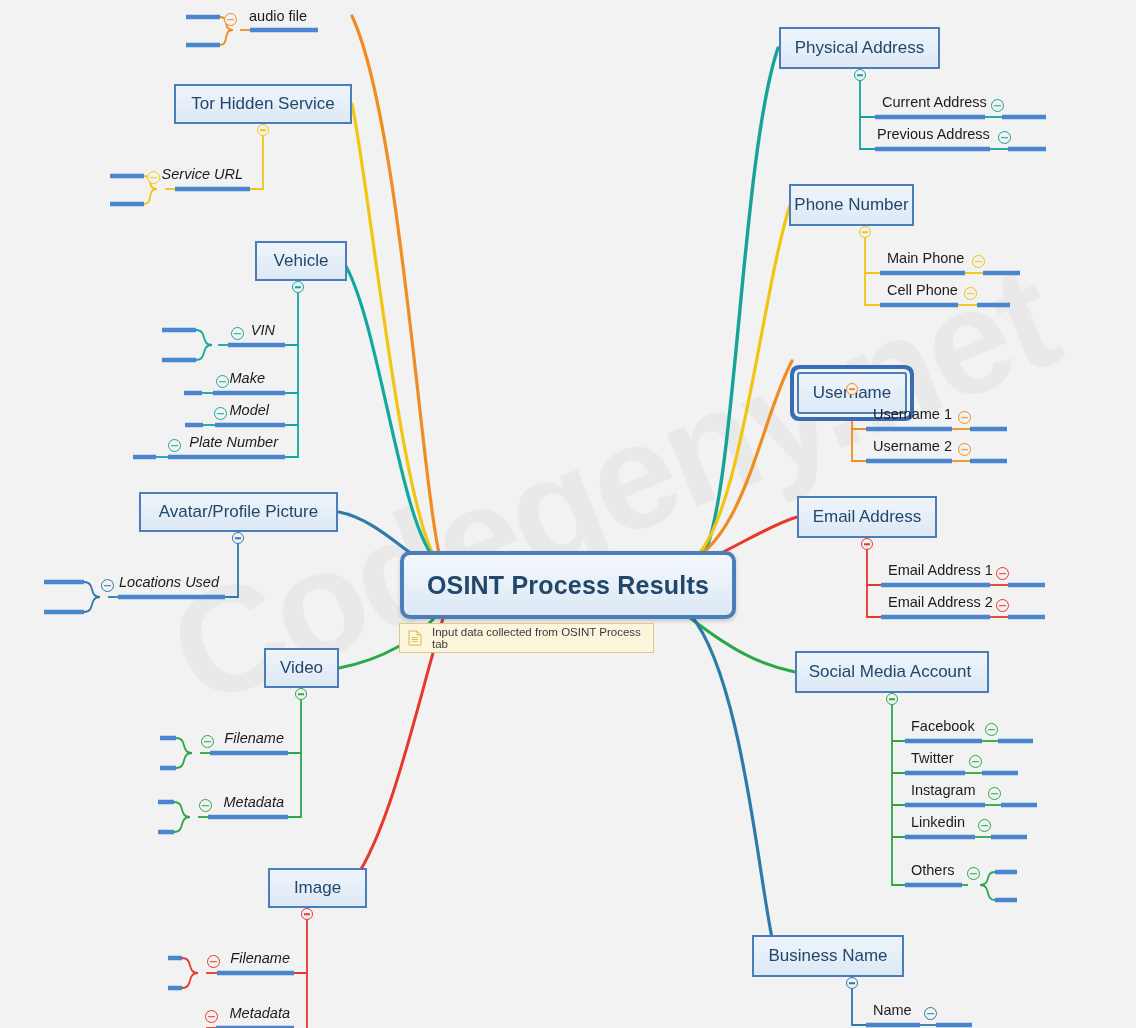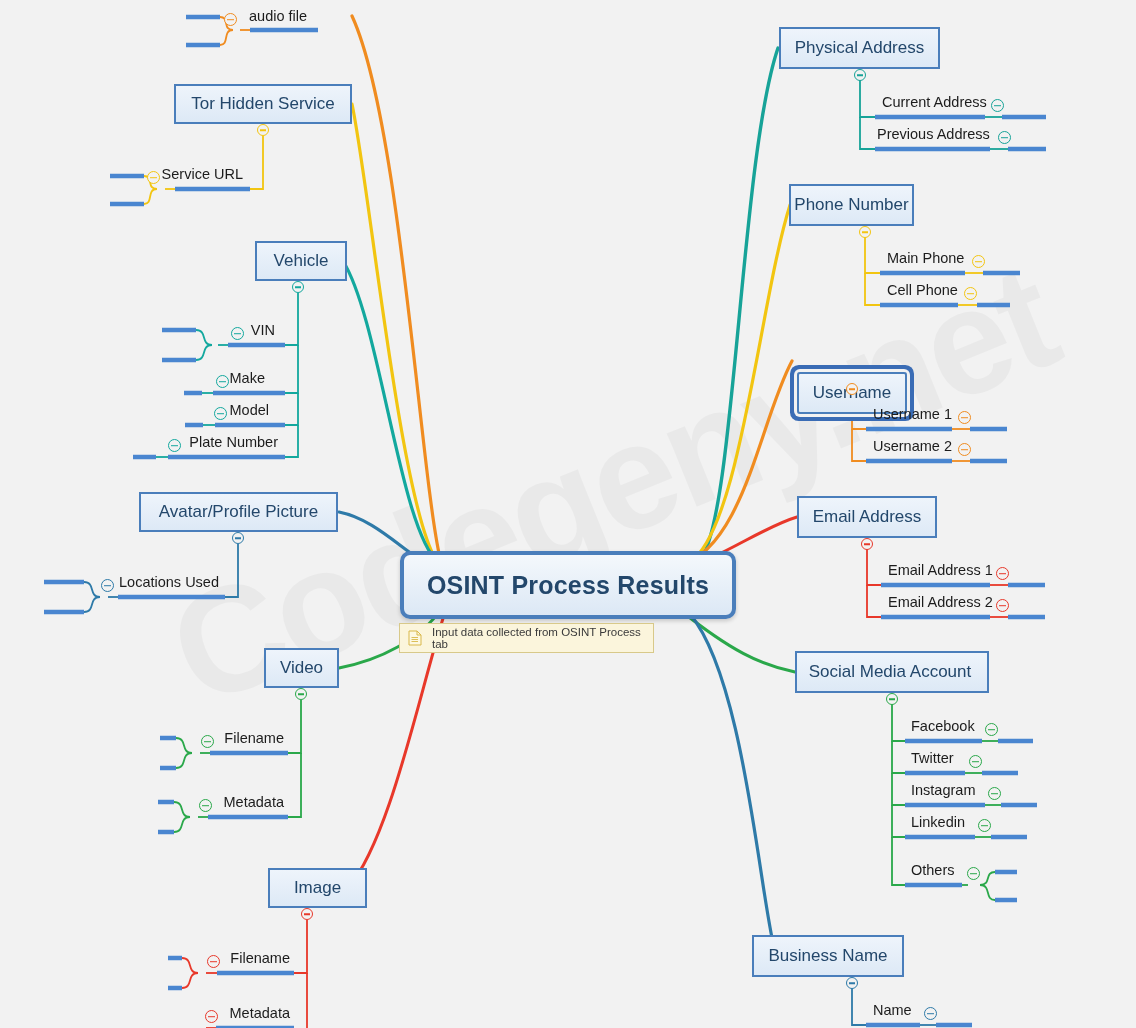--- a/index.html
+++ b/index.html
@@ -68,21 +68,21 @@
   
   .leaf {
     position: absolute;
     font-size: 14.5px;
     color: #1c1c1c;
     white-space: nowrap;
     line-height: 1;
   }
   .leaf .lbl { position: absolute; bottom: 7px; }
   .leaf.right .lbl { left: 0; }
-  .leaf.left  .lbl { right: 0; }
+  .leaf.left  .lbl { right: 0; font-style: italic; }
 
   
   .cc {
     position: absolute;
     width: 13px; height: 13px;
     border-radius: 50%;
     border: 1.6px solid #888;
     background: #f2f2f2;
     box-sizing: border-box;
   }

